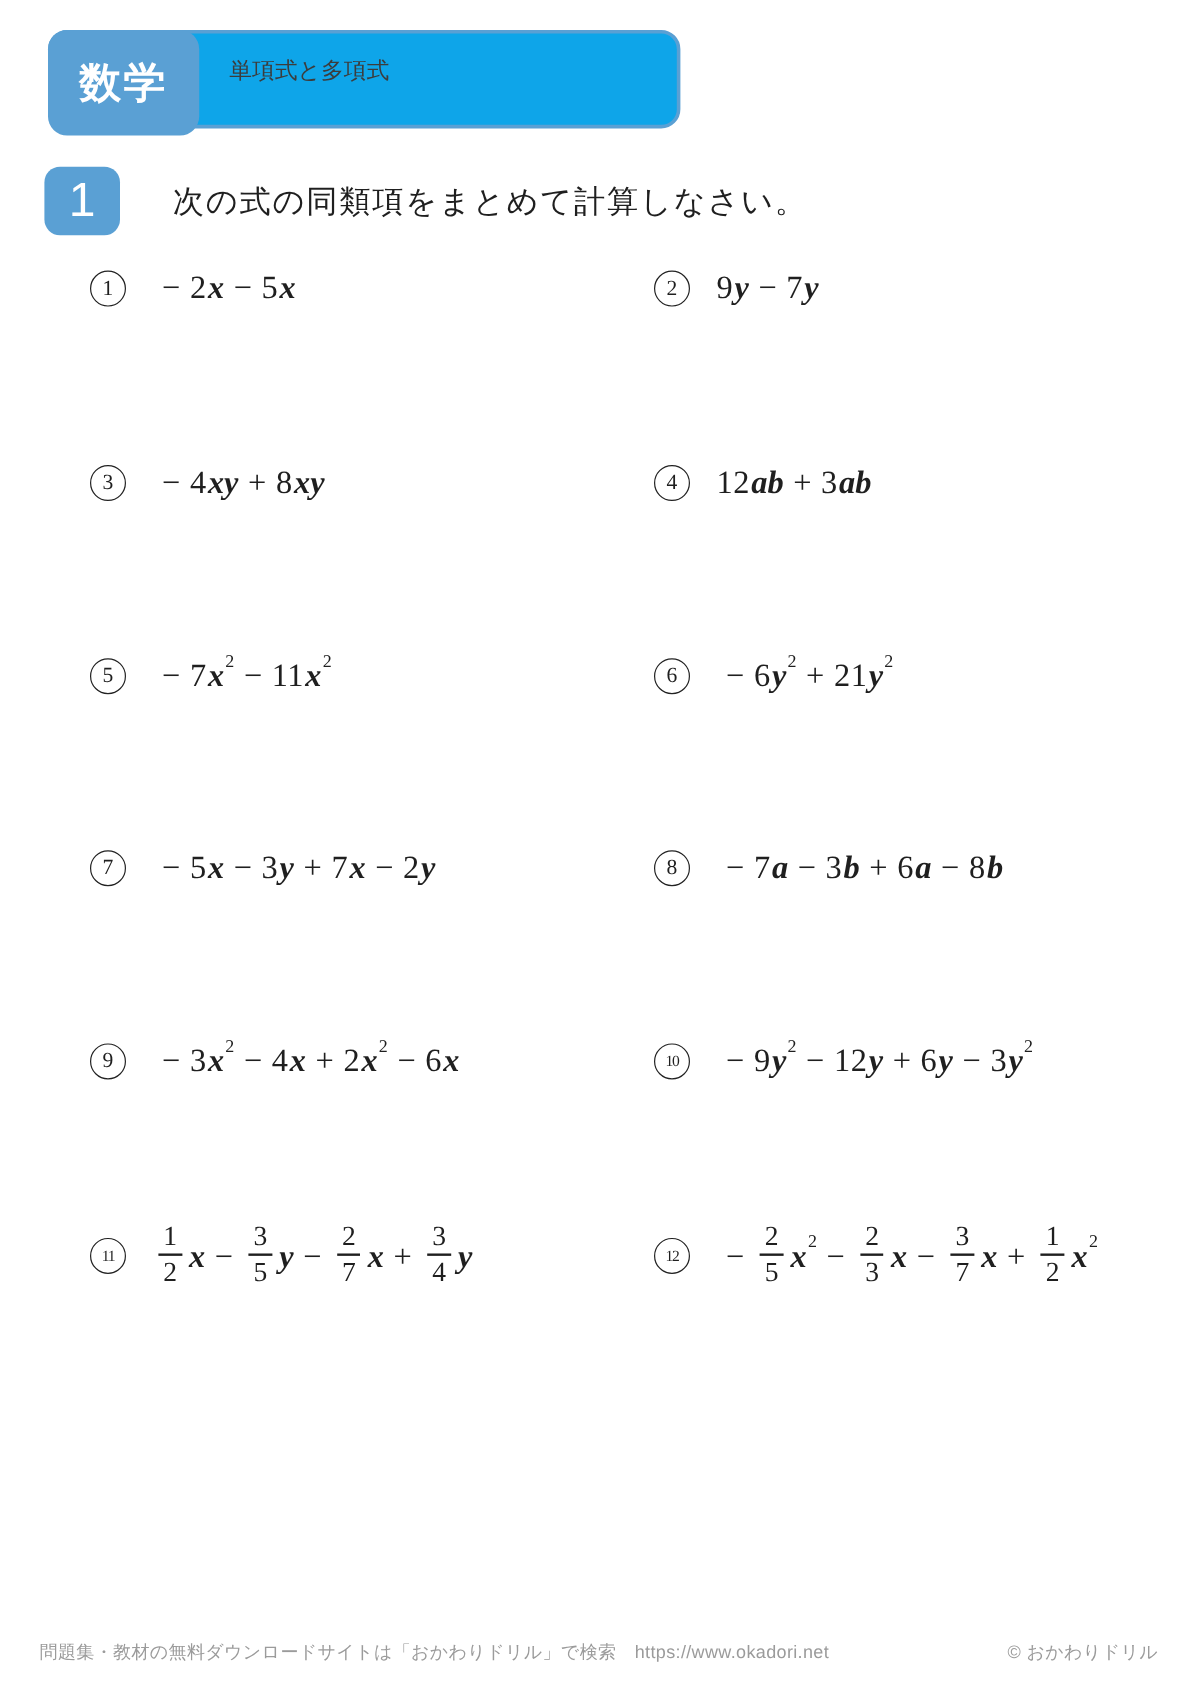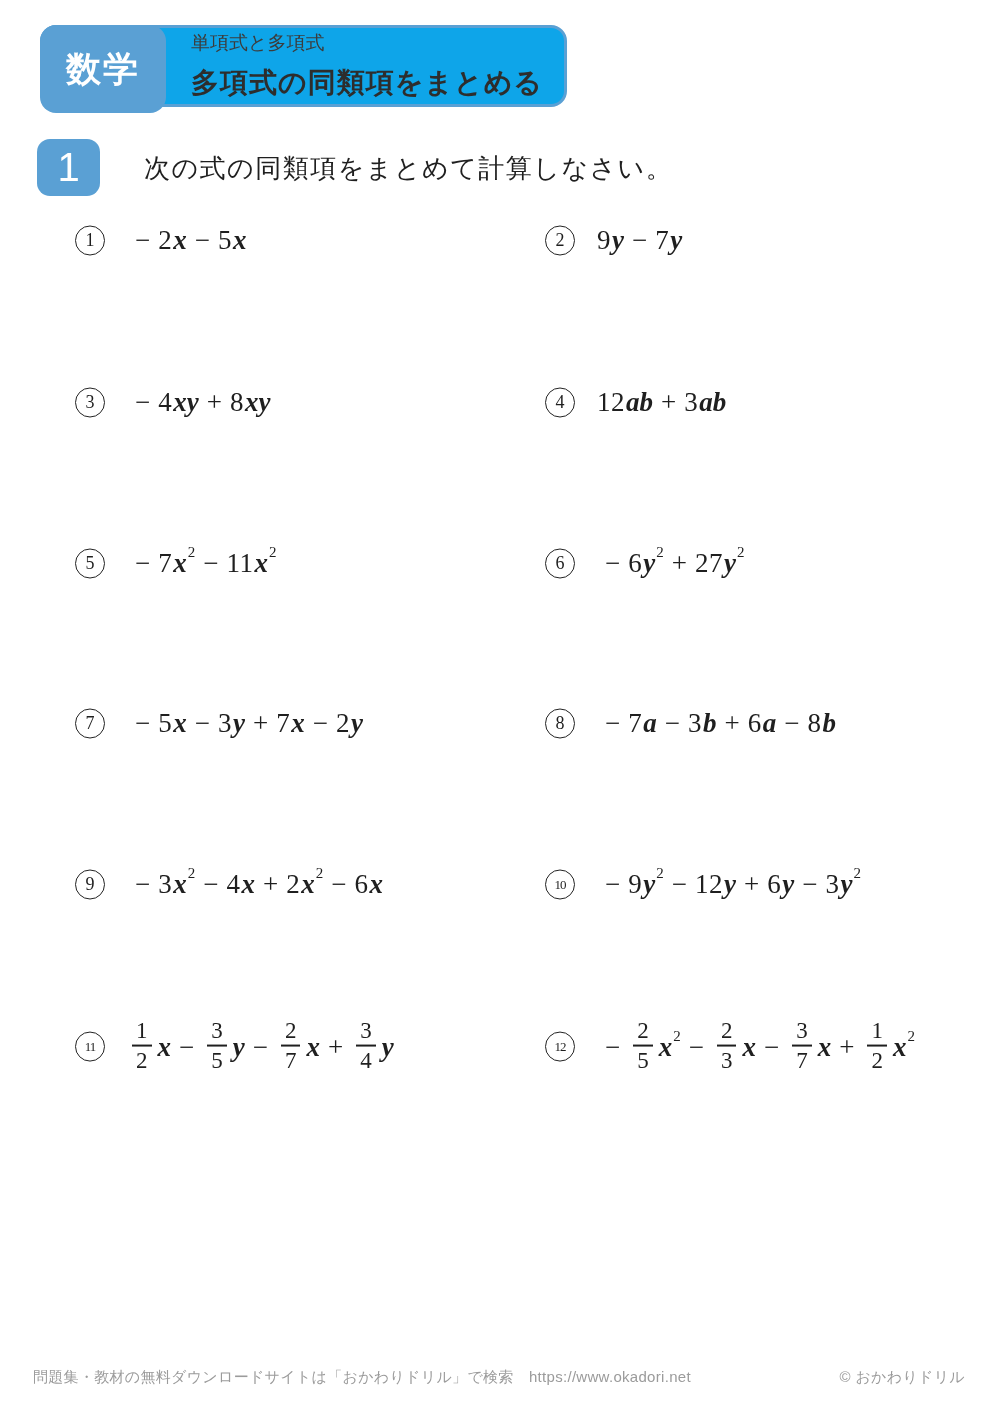--- a/index.html
+++ b/index.html
@@ -74,21 +74,20 @@
 </style>
 </head>
 <body>
 
 <div class="header">
   <div class="subject-tab">
     <span>数学</span>
   </div>
   <div class="titles">
     <div class="subtitle">単項式と多項式</div>
-    <div class="title">多項式の同類項をまとめる</div>
   </div>
 </div>
 
 <div class="section-badge">
   <span>1</span>
 </div>
 <div class="instruction">次の式の同類項をまとめて計算しなさい。</div>
 
 <div id="problems">
     <div class="prow" style="top: 240px; left: 75px;">
@@ -147,21 +146,21 @@
       </span>
     </div>
     <div class="prow" style="top: 563px; left: 545px;">
       <span class="qnum">6</span>
       <span class="expr">
         <span class="op">−</span>
         <span class="num">6</span>
         <span class="mvar">y</span>
         <span class="sup">2</span>
         <span class="op">+</span>
-        <span class="num">27</span>
+        <span class="num">21</span>
         <span class="mvar">y</span>
         <span class="sup">2</span>
       </span>
     </div>
     <div class="prow" style="top: 723px; left: 75px;">
       <span class="qnum">7</span>
       <span class="expr">
         <span class="op">−</span>
         <span class="num">5</span>
         <span class="mvar">x</span>

